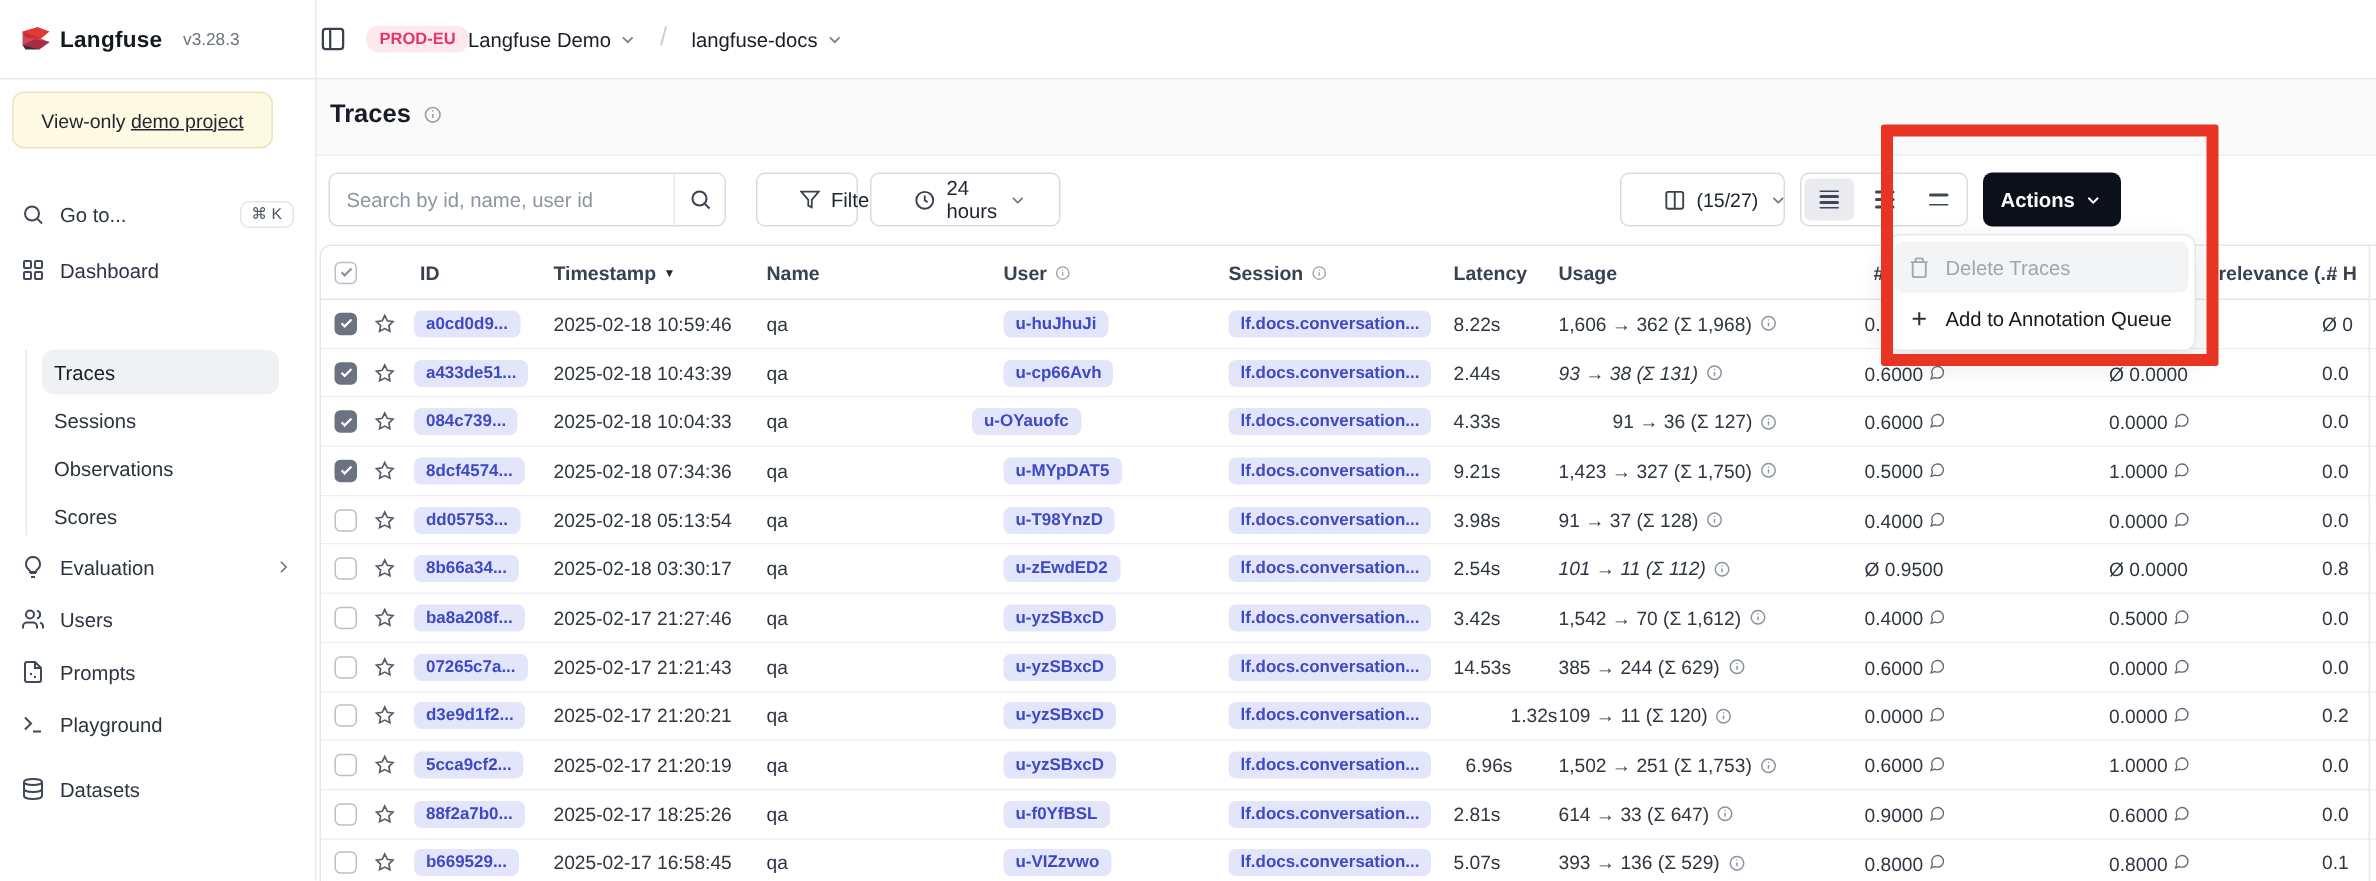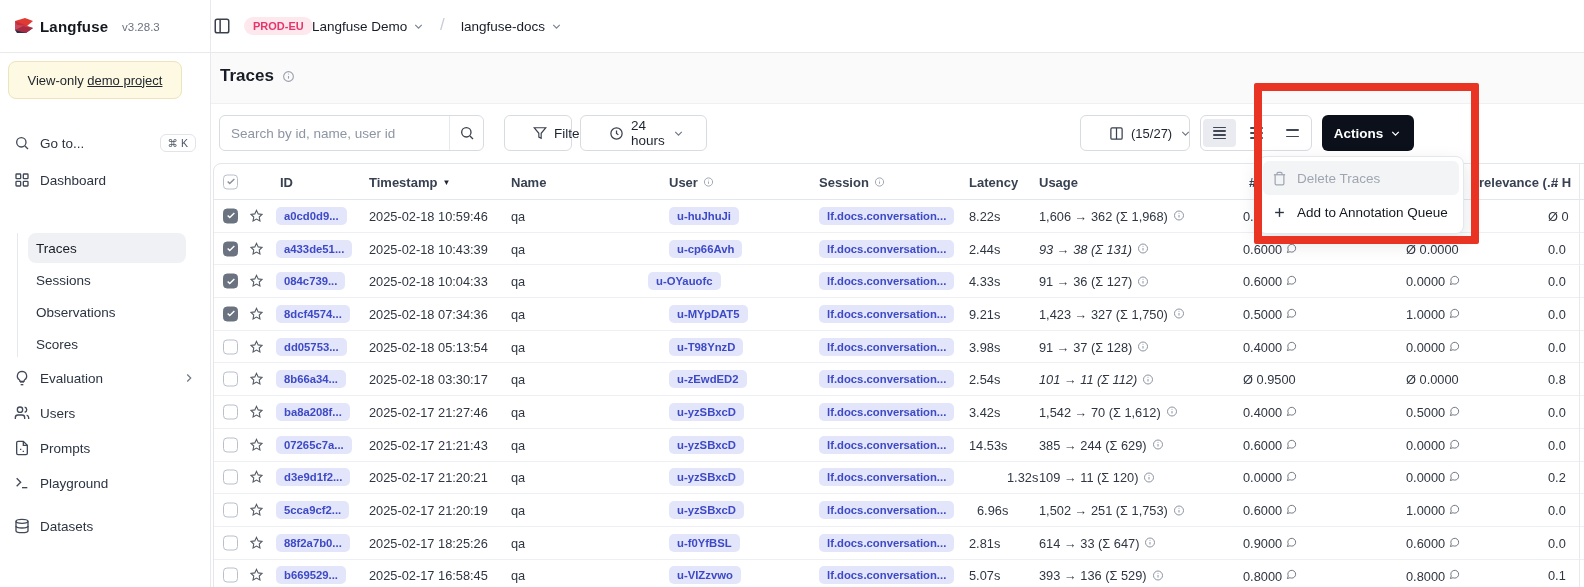--- a/index.html
+++ b/index.html
@@ -445,21 +445,21 @@
             <svg width="15" height="15" viewBox="0 0 24 24" fill="none" stroke="currentColor" stroke-width="1.8">
               <polygon points="12 3 14.7 8.6 20.8 9.4 16.4 13.7 17.5 19.8 12 16.9 6.5 19.8 7.6 13.7 3.2 9.4 9.3 8.6"></polygon>
             </svg>
           </span>
     <span class="cell badge r-id" style="left:62px;">084c739...</span>
     <span class="cell r-ts" style="left:155px;">2025-02-18 10:04:33</span>
     <span class="cell r-name" style="left:297px;">qa</span>
     <span class="cell badge r-user" style="left:434px;">u-OYauofc</span>
     <span class="cell badge r-session" style="left:605px;">lf.docs.conversation...</span>
     <span class="cell r-latency" style="left:755px;">4.33s</span>
-    <span class="cell" style="left:825px;"><span class="r-usage">91 → 36 (Σ 127)</span><span class="usageinfo"><svg width="12" height="12" viewBox="0 0 24 24" fill="none" stroke="currentColor" stroke-width="2">
+    <span class="cell" style="left:861px;"><span class="r-usage">91 → 36 (Σ 127)</span><span class="usageinfo"><svg width="12" height="12" viewBox="0 0 24 24" fill="none" stroke="currentColor" stroke-width="2">
                 <circle cx="12" cy="12" r="9"></circle>
                 <line x1="12" y1="11" x2="12" y2="16"></line>
                 <circle cx="12" cy="7.5" r="1" fill="currentColor" stroke="none"></circle>
               </svg></span></span>
     <span class="cell" style="left:1029px;"><span class="scv r-s1">0.6000</span><span class="bubble b1"><svg width="11" height="11" viewBox="0 0 24 24" fill="none" stroke="currentColor" stroke-width="2">
                 <path d="M21 11.5a8.38 8.38 0 0 1-8.5 8.5 8.5 8.5 0 0 1-3.8-.9L3 21l1.9-5.7A8.5 8.5 0 1 1 21 11.5z"></path>
               </svg></span></span>
     <span class="cell" style="left:1192px;"><span class="scv r-s2">0.0000</span><span class="bubble b2"><svg width="11" height="11" viewBox="0 0 24 24" fill="none" stroke="currentColor" stroke-width="2">
                 <path d="M21 11.5a8.38 8.38 0 0 1-8.5 8.5 8.5 8.5 0 0 1-3.8-.9L3 21l1.9-5.7A8.5 8.5 0 1 1 21 11.5z"></path>
               </svg></span></span>

